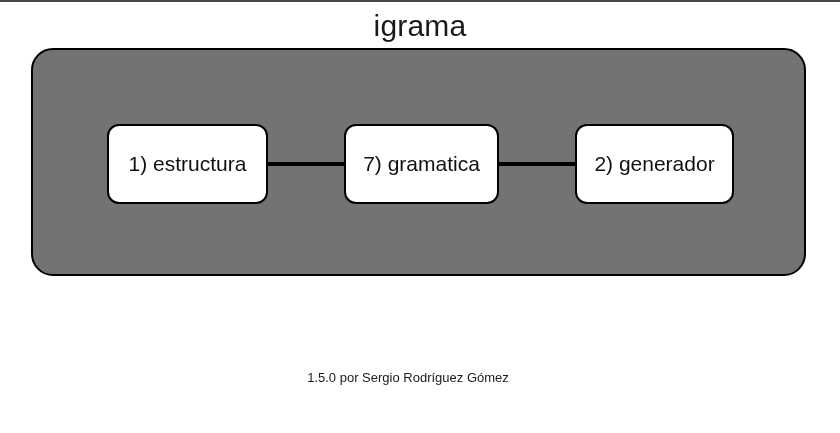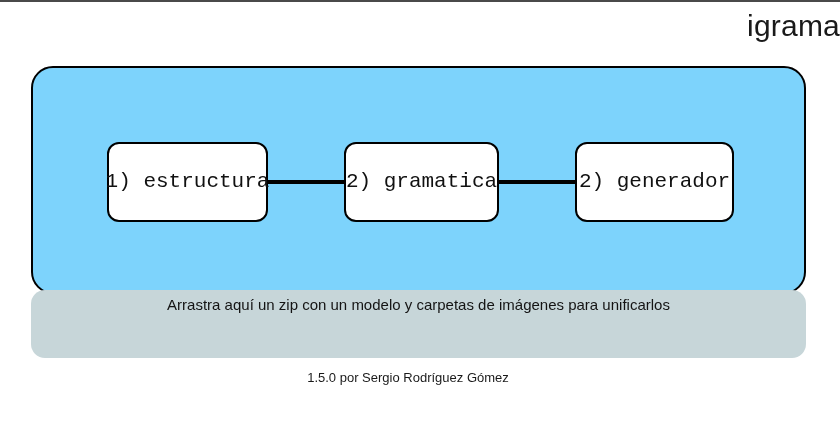--- a/index.html
+++ b/index.html
@@ -33,40 +33,39 @@
     width: 840px;
     height: 2px;
     background: #4a4a4a;
   }
 
   #app-title {
     position: absolute;
     left: 0;
     top: 9px;
     width: 840px;
-    text-align: right;
+    text-align: center;
     font-size: 30px;
     line-height: 34px;
     color: #1a1a1a;
     font-weight: 400;
     letter-spacing: 0.2px;
   }
 
   
   #diagram-panel {
     position: absolute;
     left: 31px;
-    top: 66px;
+    top: 48px;
     width: 775px;
     height: 228px;
     box-sizing: border-box;
     border: 2px solid #000000;
     border-radius: 22px;
-    background: #7dd3fc;
-    font-family: Liberation Mono, monospace;
+    background: #737373;
   }
 
   #flow-row {
     position: absolute;
     left: 0;
     top: 0;
     width: 775px;
     height: 228px;
     display: flex;
     flex-direction: row;
@@ -152,31 +151,28 @@
   <div id="diagram-panel">
     <div id="flow-row">
 
       <div class="flow-step" id="step-estructura">
         <span class="flow-step-label">1) estructura</span>
       </div>
 
       <div class="flow-connector"></div>
 
       <div class="flow-step" id="step-gramatica">
-        <span class="flow-step-label">2) gramatica</span>
+        <span class="flow-step-label">7) gramatica</span>
       </div>
 
       <div class="flow-connector"></div>
 
       <div class="flow-step" id="step-generador">
         <span class="flow-step-label">2) generador</span>
       </div>
 
     </div>
   </div>
 
-  <div id="drop-zone">
-    <div id="drop-zone-label">Arrastra aquí un zip con un modelo y carpetas de imágenes para unificarlos</div>
-  </div>
 
   <div id="footer-credit">1.5.0 por Sergio Rodríguez Gómez</div>
 
 </div>
 
 </body></html>

